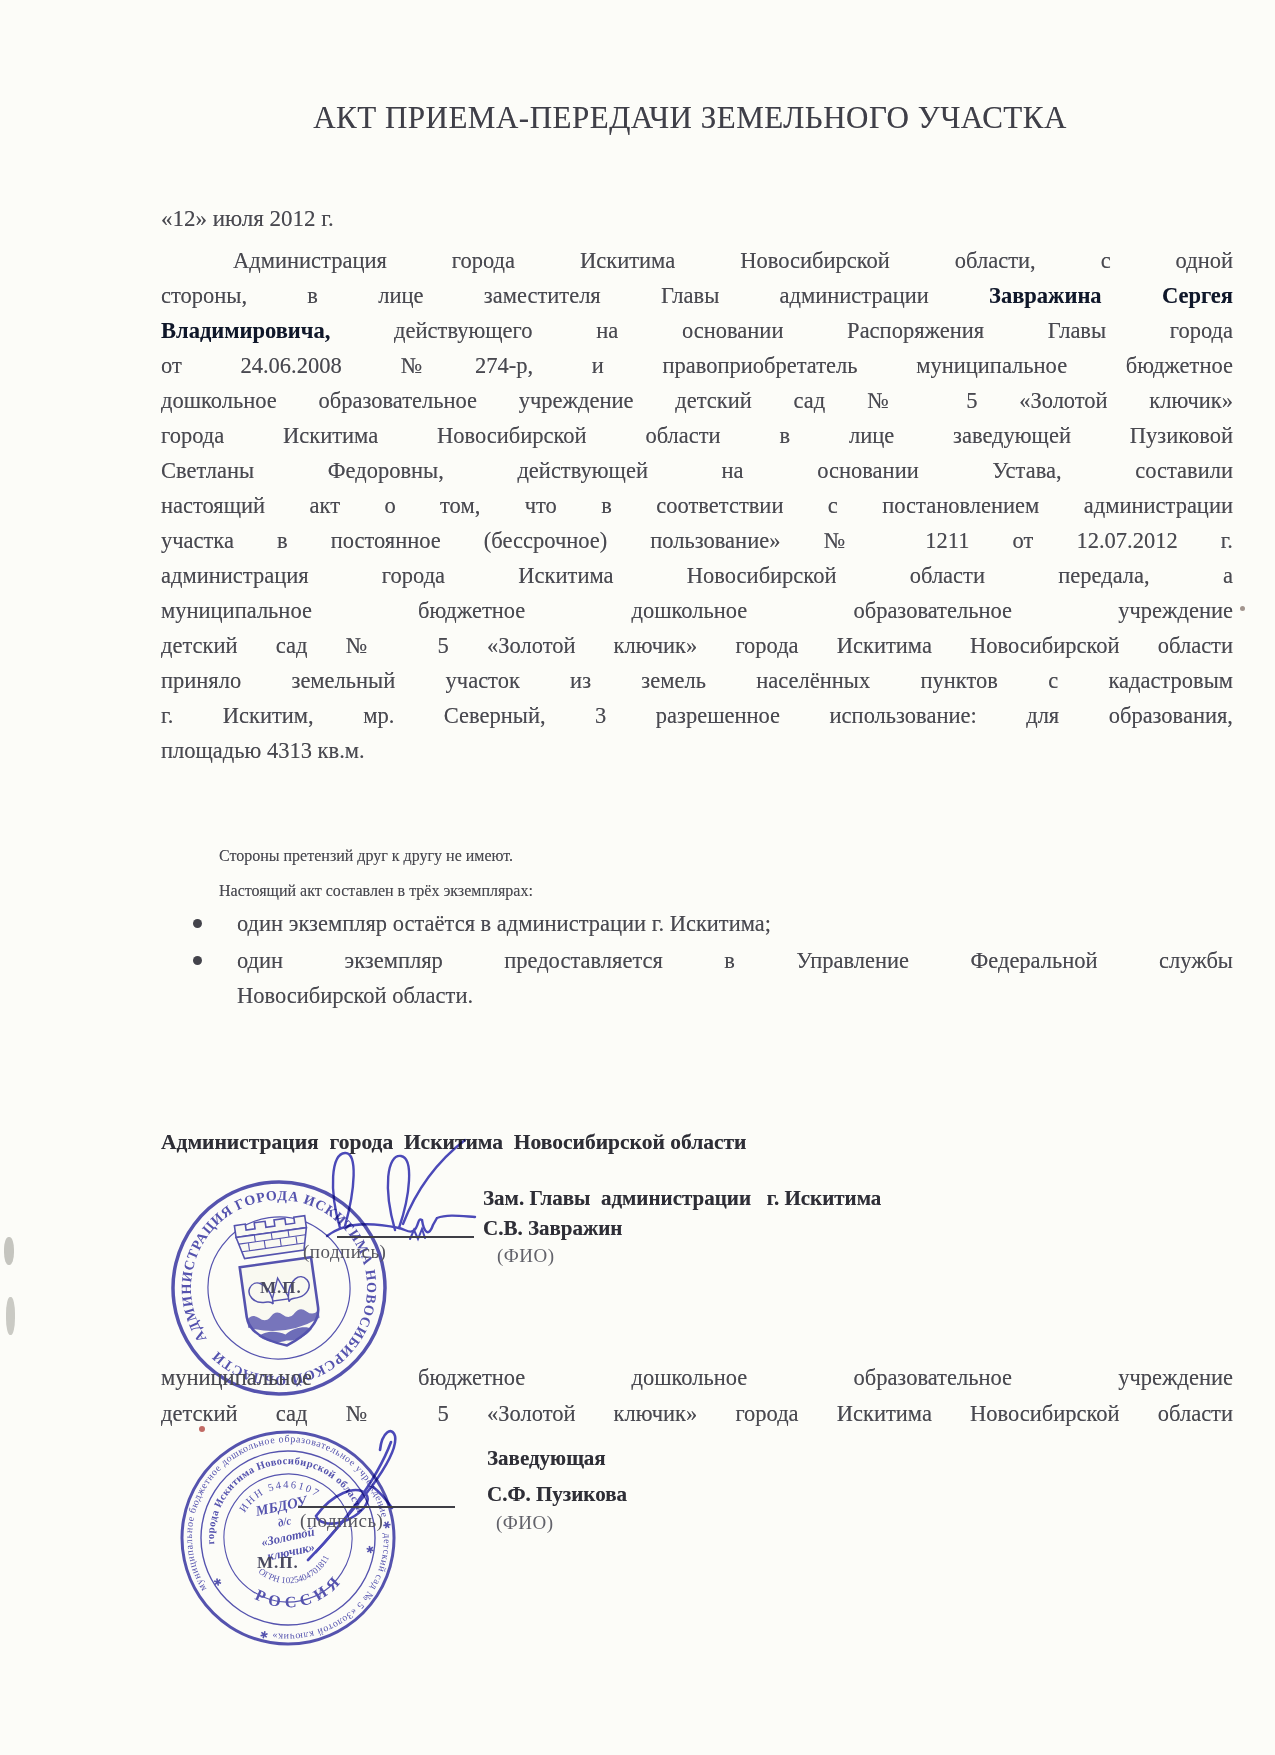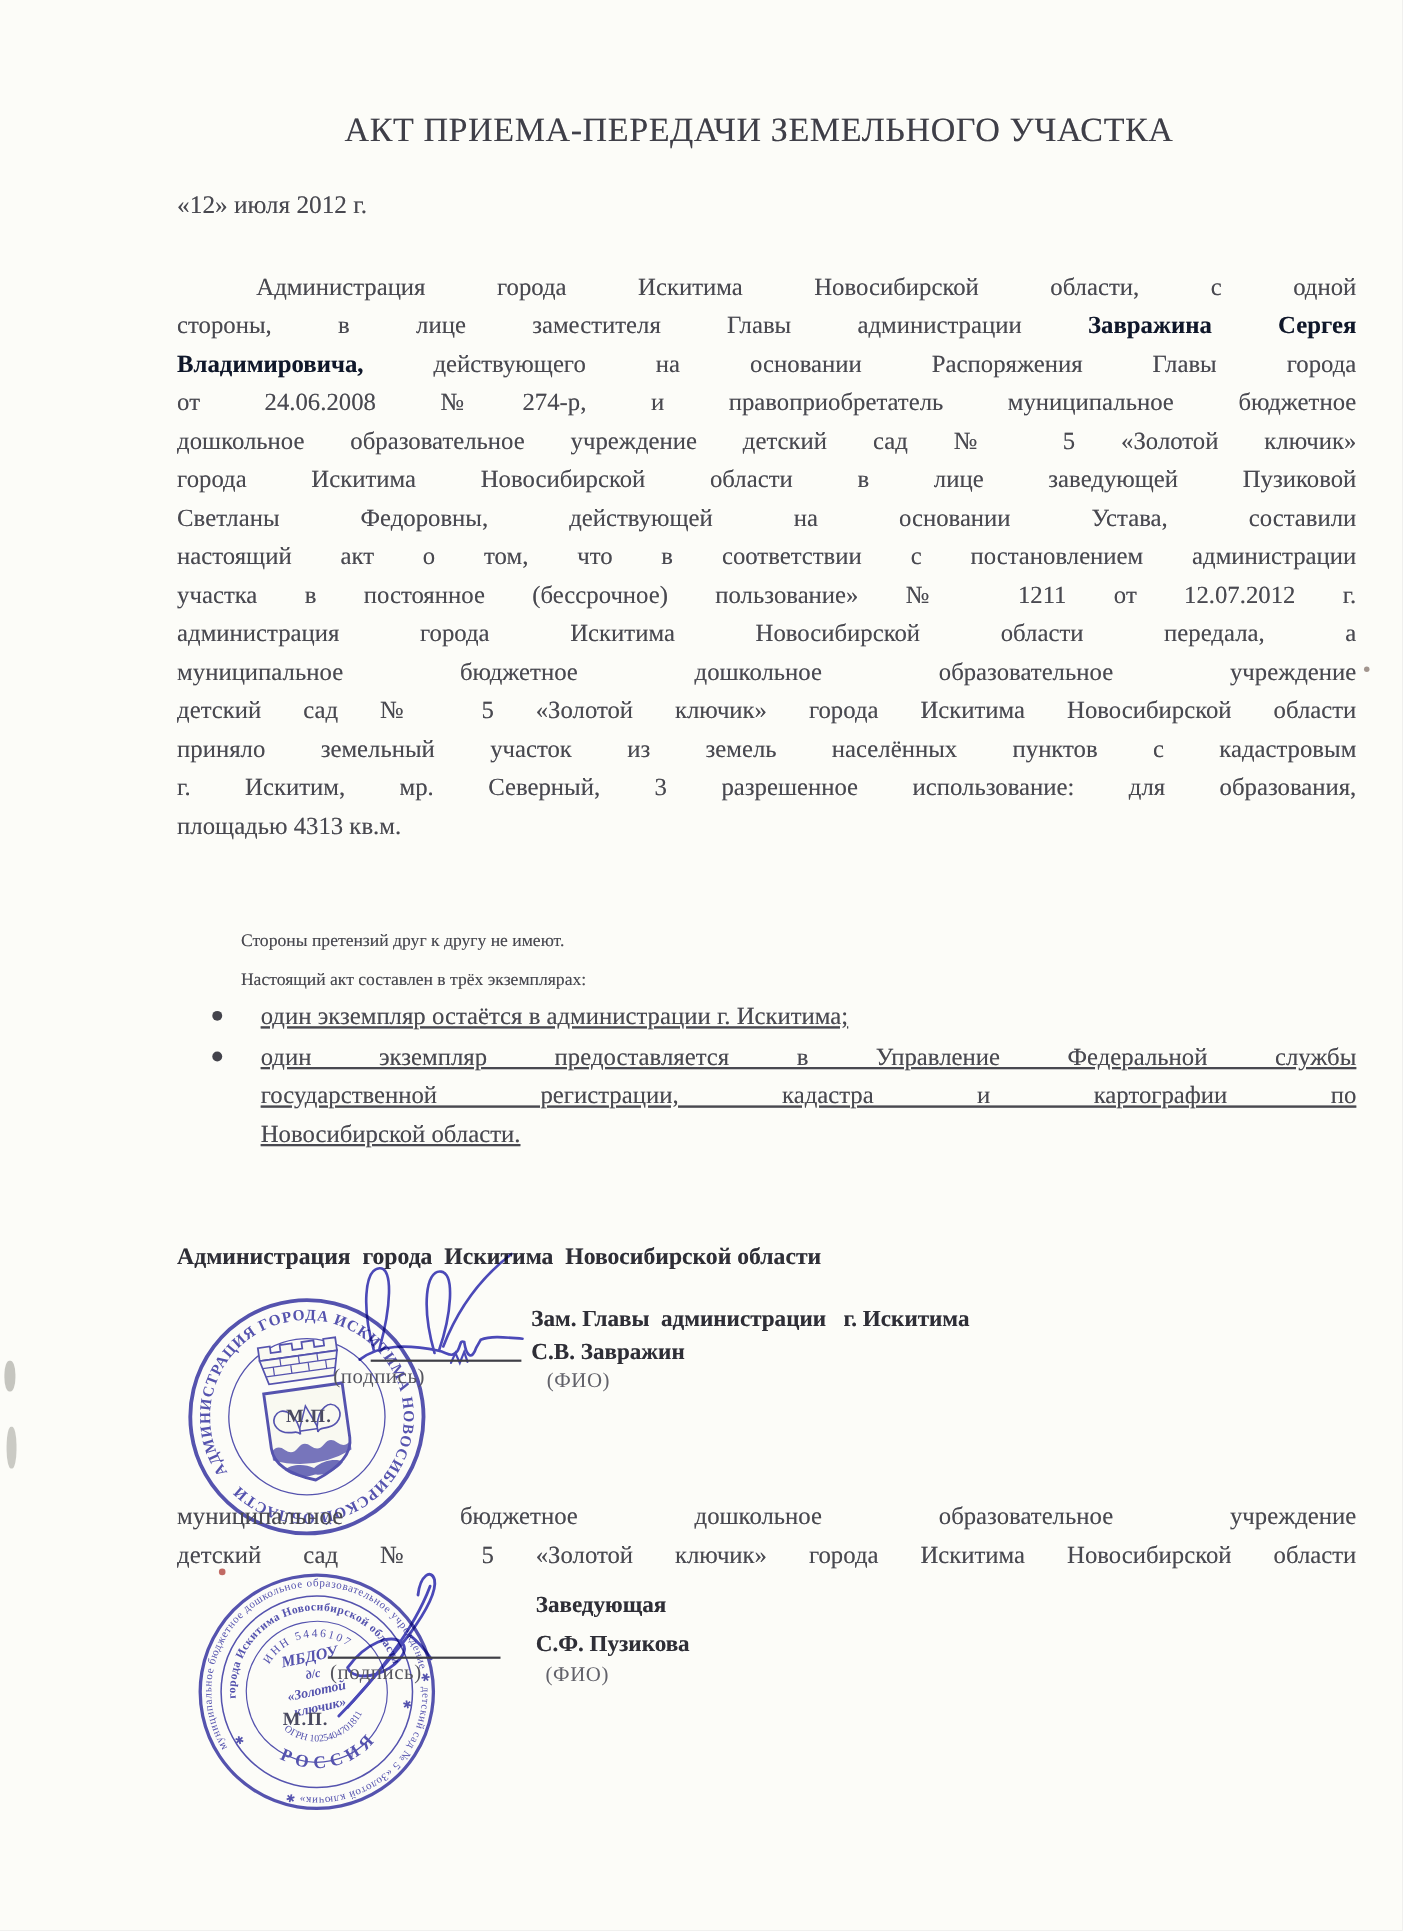--- a/index.html
+++ b/index.html
@@ -1,32 +1,32 @@
 <!DOCTYPE html>
 <html><head>
 <meta charset="utf-8">
 <style>
   html,body{margin:0;padding:0;background:#e8e8e6;}
   .page{position:relative;width:1275px;height:1755px;background:#fcfcf8;overflow:hidden;
         font-family:"Liberation Serif","DejaVu Serif",serif;color:#494950;}
   .txt{text-shadow:0 0 .6px rgba(73,73,84,.5);}
   .title{position:absolute;top:100px;left:155px;width:1070px;text-align:center;
          font-size:31px;font-weight:400;letter-spacing:.5px;color:#3f3f48;}
-  .date{position:absolute;top:174px;left:161px;font-size:23px;}
+  .date{position:absolute;top:206px;left:161px;font-size:23px;}
   .para{position:absolute;left:161px;width:1072px;font-size:22.5px;}
   .p1{top:243px;}
   .pl{height:35px;line-height:35px;}
   .jl{text-align:justify;text-align-last:justify;text-justify:inter-word;}
   .ind{padding-left:72px;}
   .bseg{font-weight:700;color:#0f172a;}
   .flowline{position:absolute;left:219px;font-size:16px;height:35px;line-height:35px;}
   .claims{top:838px;}
   .copies{top:873px;}
   .bullets{position:absolute;top:906px;left:161px;width:1072px;font-size:22.5px;}
-  .brow{display:flex;margin-bottom:2px;text-decoration:underline;}
+  .brow{display:flex;margin-bottom:2px;}
   .bdot{flex:none;width:9px;height:9px;border-radius:50%;background:#43434b;margin:13px 0 0 32px;}
   .bbody{flex:1;padding-left:35px;}
   .org1{position:absolute;top:1130px;left:161px;font-size:21.5px;font-weight:700;
         color:#2e2e36;white-space:pre;}
   .org2{top:1360px;}
   .org2 .pl{height:36px;line-height:36px;}
   .role{position:absolute;left:483px;font-size:21px;font-weight:700;color:#2e2e36;white-space:pre;}
   .r1{top:1186px;}
   .n1{top:1216px;}
   .r2{top:1446px;left:487px;}
@@ -83,21 +83,20 @@
       <div class="brow">
         <span class="bdot"></span>
         <div class="bbody">
           <div class="pl"><span>один экземпляр остаётся в администрации г. Искитима;</span></div>
         </div>
       </div>
       <div class="brow">
         <span class="bdot"></span>
         <div class="bbody">
           <div class="pl jl"><span>один экземпляр предоставляется в Управление Федеральной службы</span></div>
-          <div class="pl jl"><span>государственной регистрации, кадастра и картографии по</span></div>
           <div class="pl"><span>Новосибирской области.</span></div>
         </div>
       </div>
     </div>
 
   <div class="org1 txt">Администрация  города  Искитима  Новосибирской области</div>
 
   <svg class="stampsvg" style="left:161px;top:1170px" width="236" height="236" viewBox="-118 -118 236 236">
     <g transform="rotate(-8)" stroke="#4745ad" fill="none" stroke-width="1.6">
       <circle r="106" stroke-width="3.5"></circle>

